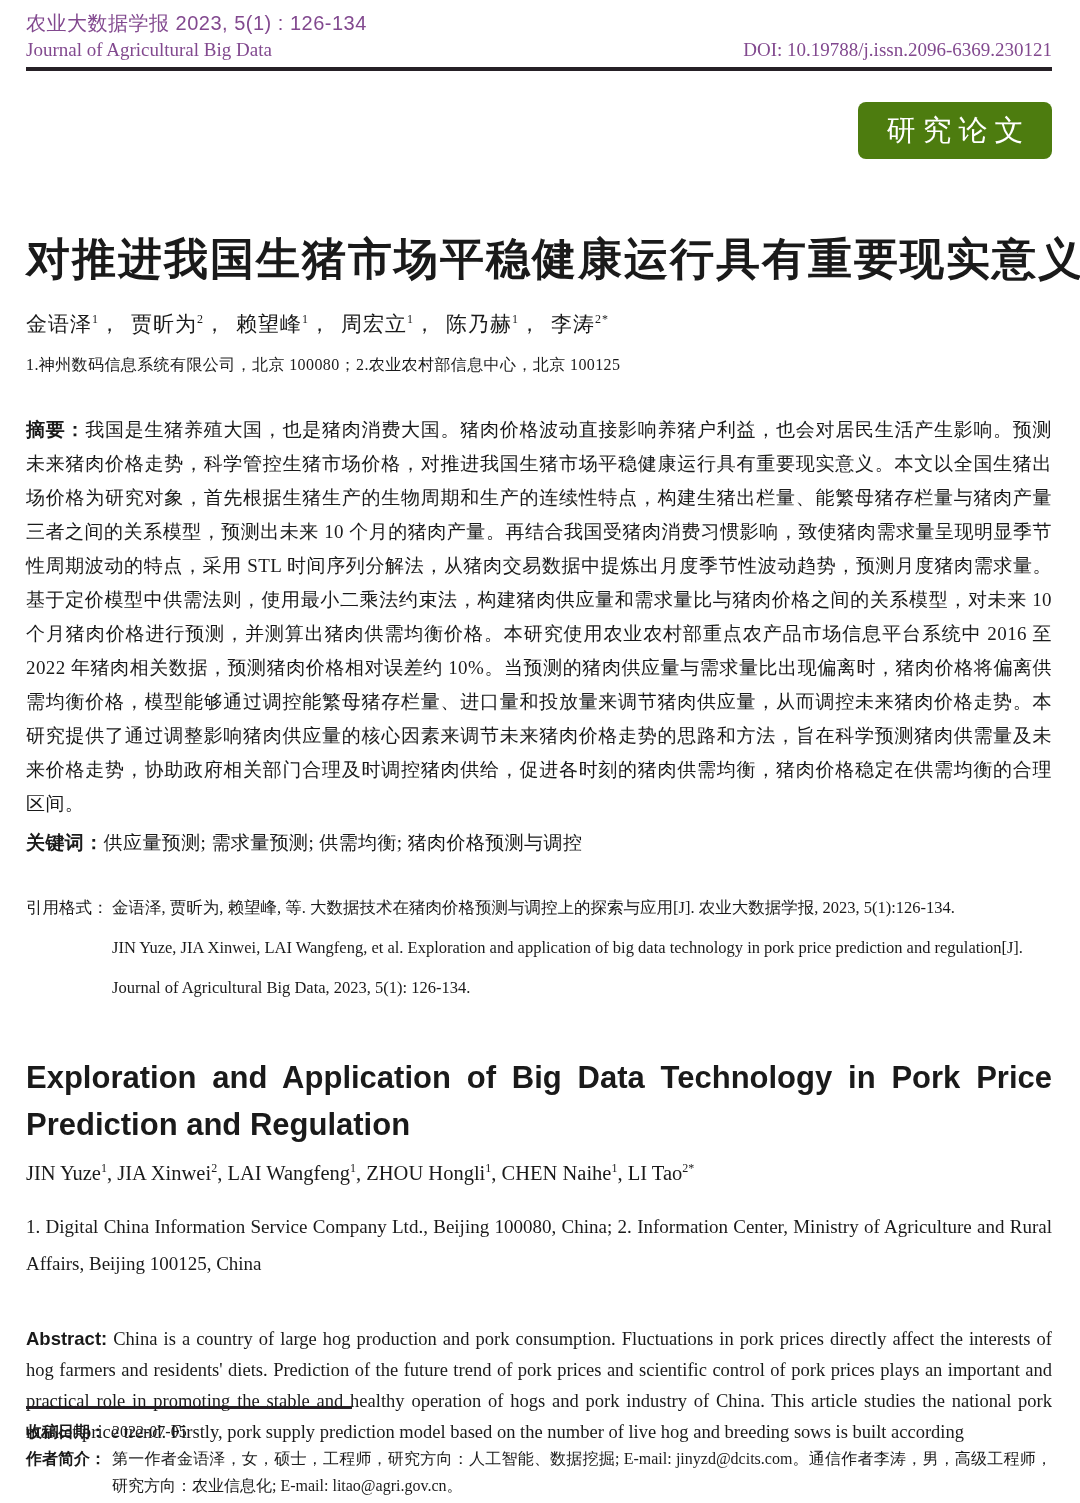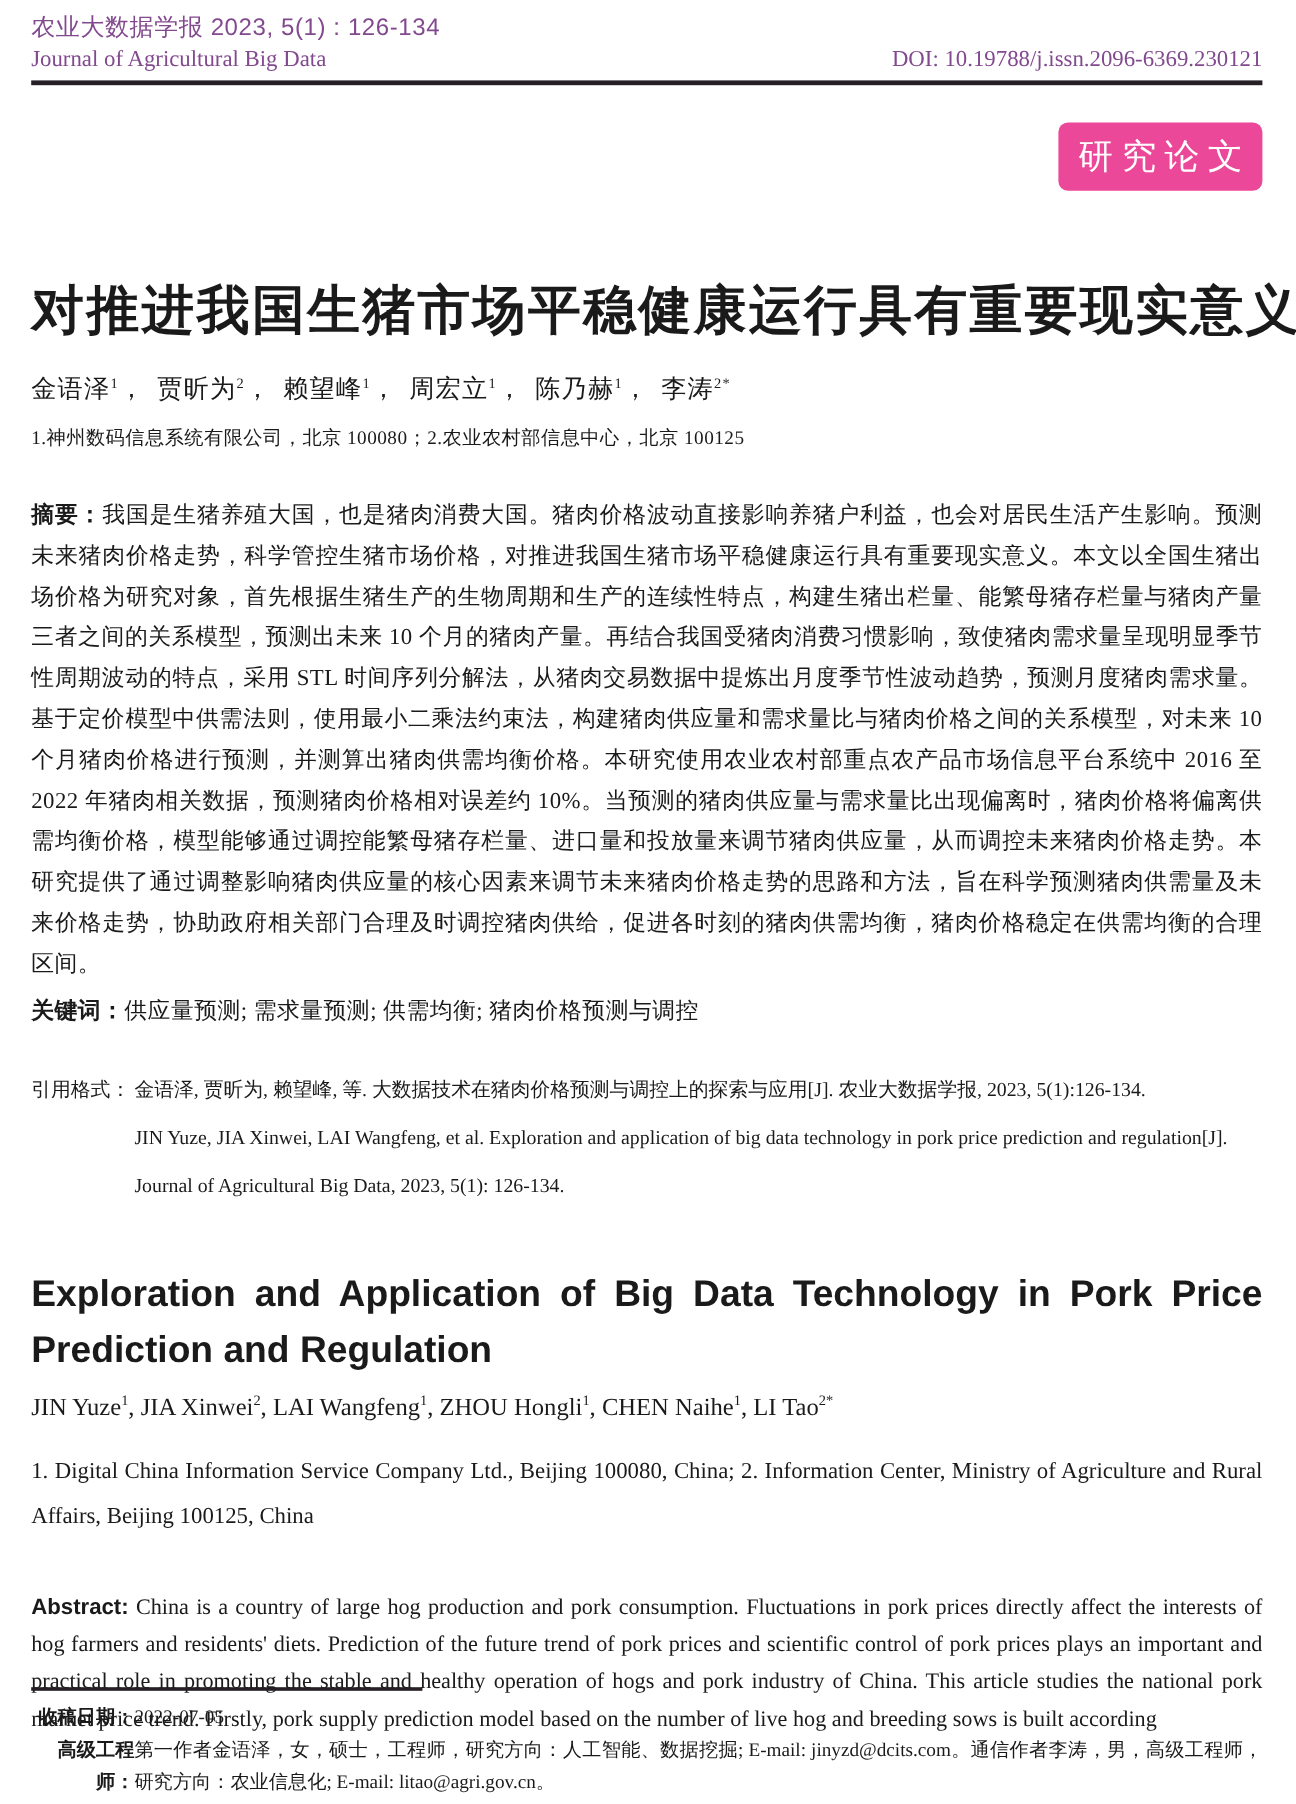--- a/index.html
+++ b/index.html
@@ -33,22 +33,22 @@
     display: flex;
     justify-content: space-between;
     align-items: baseline;
     font-size: 19px;
     line-height: 25px;
   }
 
   
   .badge-row { display: flex; justify-content: flex-end; margin-top: 31px; }
   .badge {
-    width: 170px; height: 57px;
-    background: #ec4899;
+    width: 194px; height: 57px;
+    background: #4d7c0f;
     border-radius: 8px;
     color: #ffffff;
     font-family: "Liberation Sans", "DejaVu Sans", sans-serif;
     font-size: 29px;
     letter-spacing: 7px;
     display: flex; align-items: center; justify-content: center;
     padding-left: 7px; 
   }
 
   
@@ -82,21 +82,20 @@
   .abstract-cn {
     margin-top: 37px;
     font-size: 19px;
     line-height: 34px;
     text-align: justify;
     letter-spacing: 0.4px;
   }
   .bold-label {
     font-family: "Liberation Sans", "DejaVu Sans", sans-serif;
     font-weight: 700;
-    text-align: right;
   }
   .keywords-line {
     margin-top: 5px;
     font-size: 19px;
     line-height: 34px;
     letter-spacing: 0.4px;
   }
 
   
   .citation {
@@ -204,18 +203,18 @@
 
   <p class="abstract-en"><span class="bold-label">Abstract:</span><span> </span><span>China is a country of large hog production and pork consumption. Fluctuations in pork prices directly affect the interests of hog farmers and residents' diets. Prediction of the future trend of pork prices and scientific control of pork prices plays an important and practical role in promoting the stable and healthy operation of hogs and pork industry of China. This article studies the national pork market price trend. Firstly, pork supply prediction model based on the number of live hog and breeding sows is built according</span></p>
 
   <div class="footer">
     <div class="footnote-rule"></div>
     <div class="footer-row">
       <span class="bold-label">收稿日期：</span>
       <span class="value">2022-07-05</span>
     </div>
     <div class="footer-row">
-      <span class="bold-label">高级工程师：</span>
+      <span class="bold-label">作者简介：</span>
       <span class="value">第一作者金语泽，女，硕士，工程师，研究方向：人工智能、数据挖掘; E-mail: jinyzd@dcits.com。通信作者李涛，男，高级工程师，研究方向：农业信息化; E-mail: litao@agri.gov.cn。</span>
     </div>
   </div>
 
 </div>
 
 </body></html>

